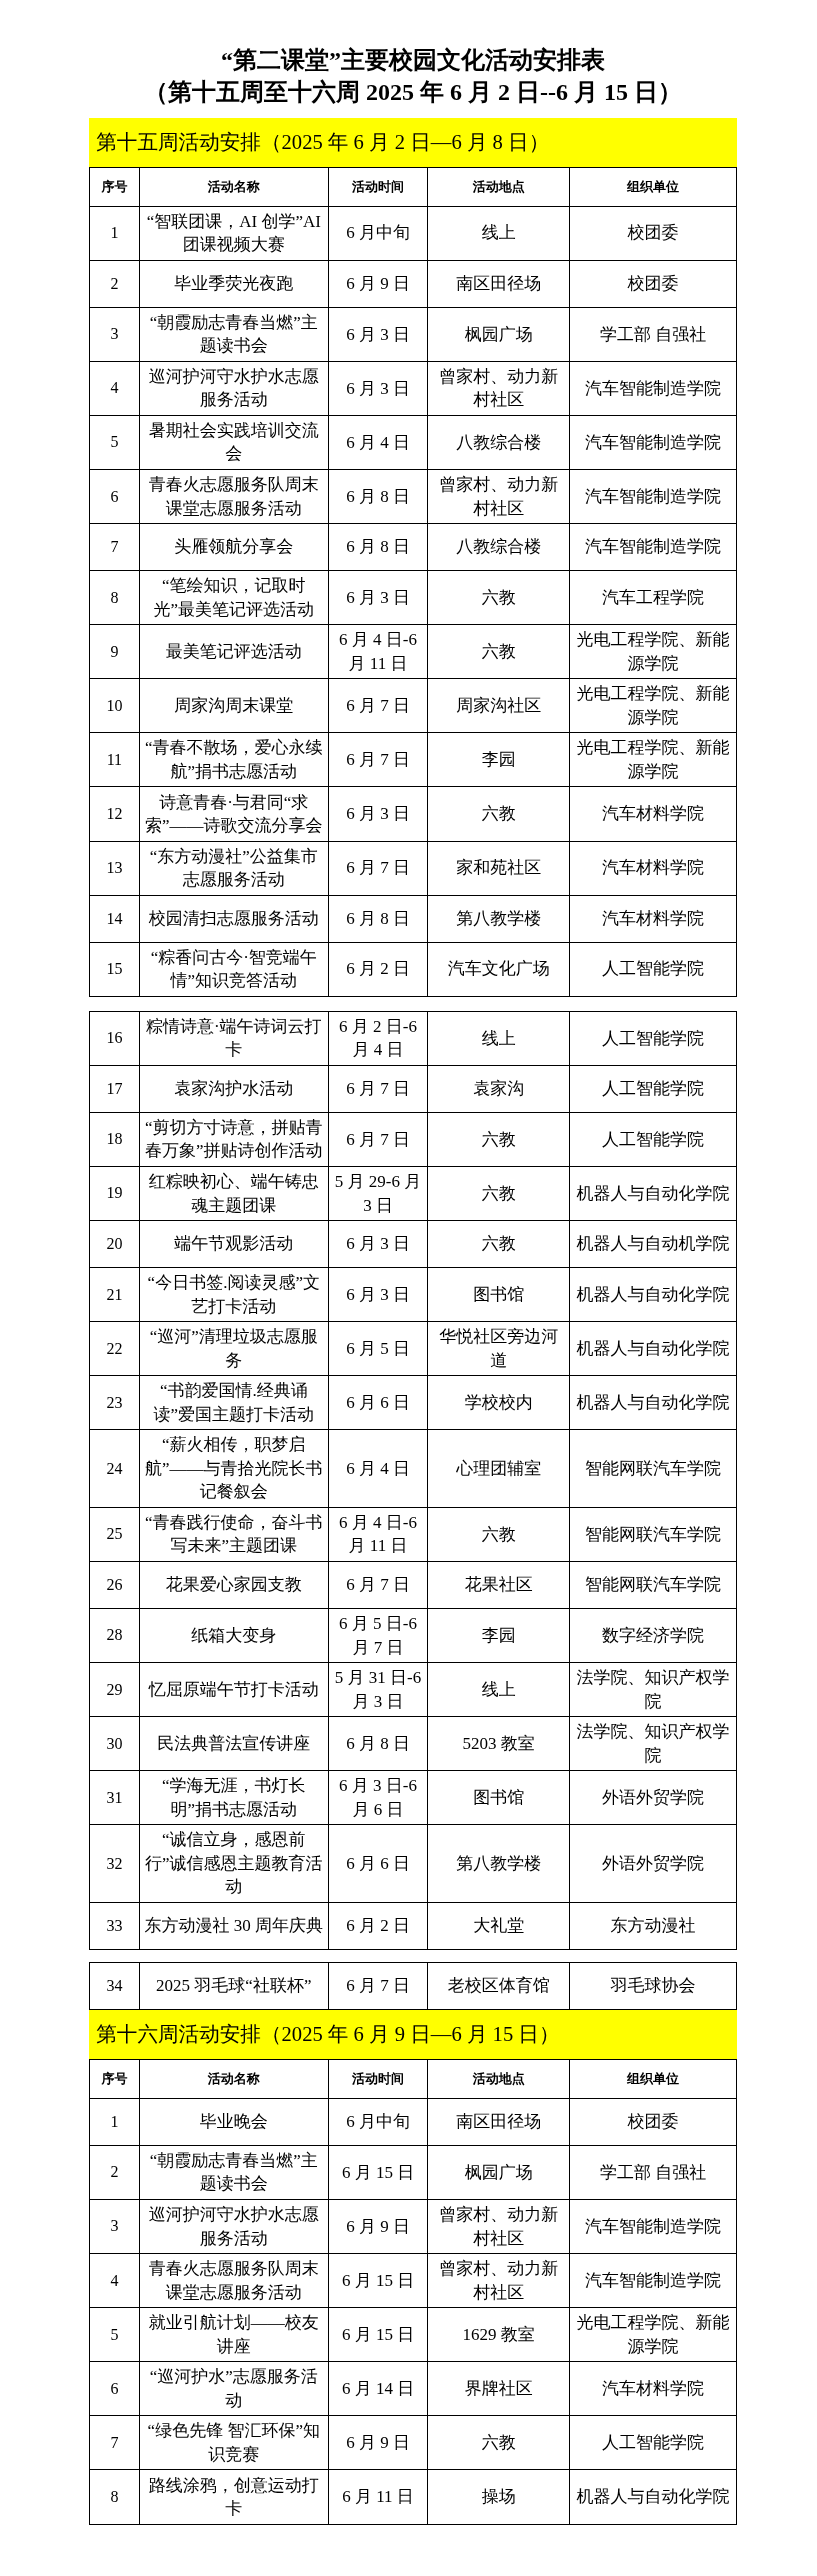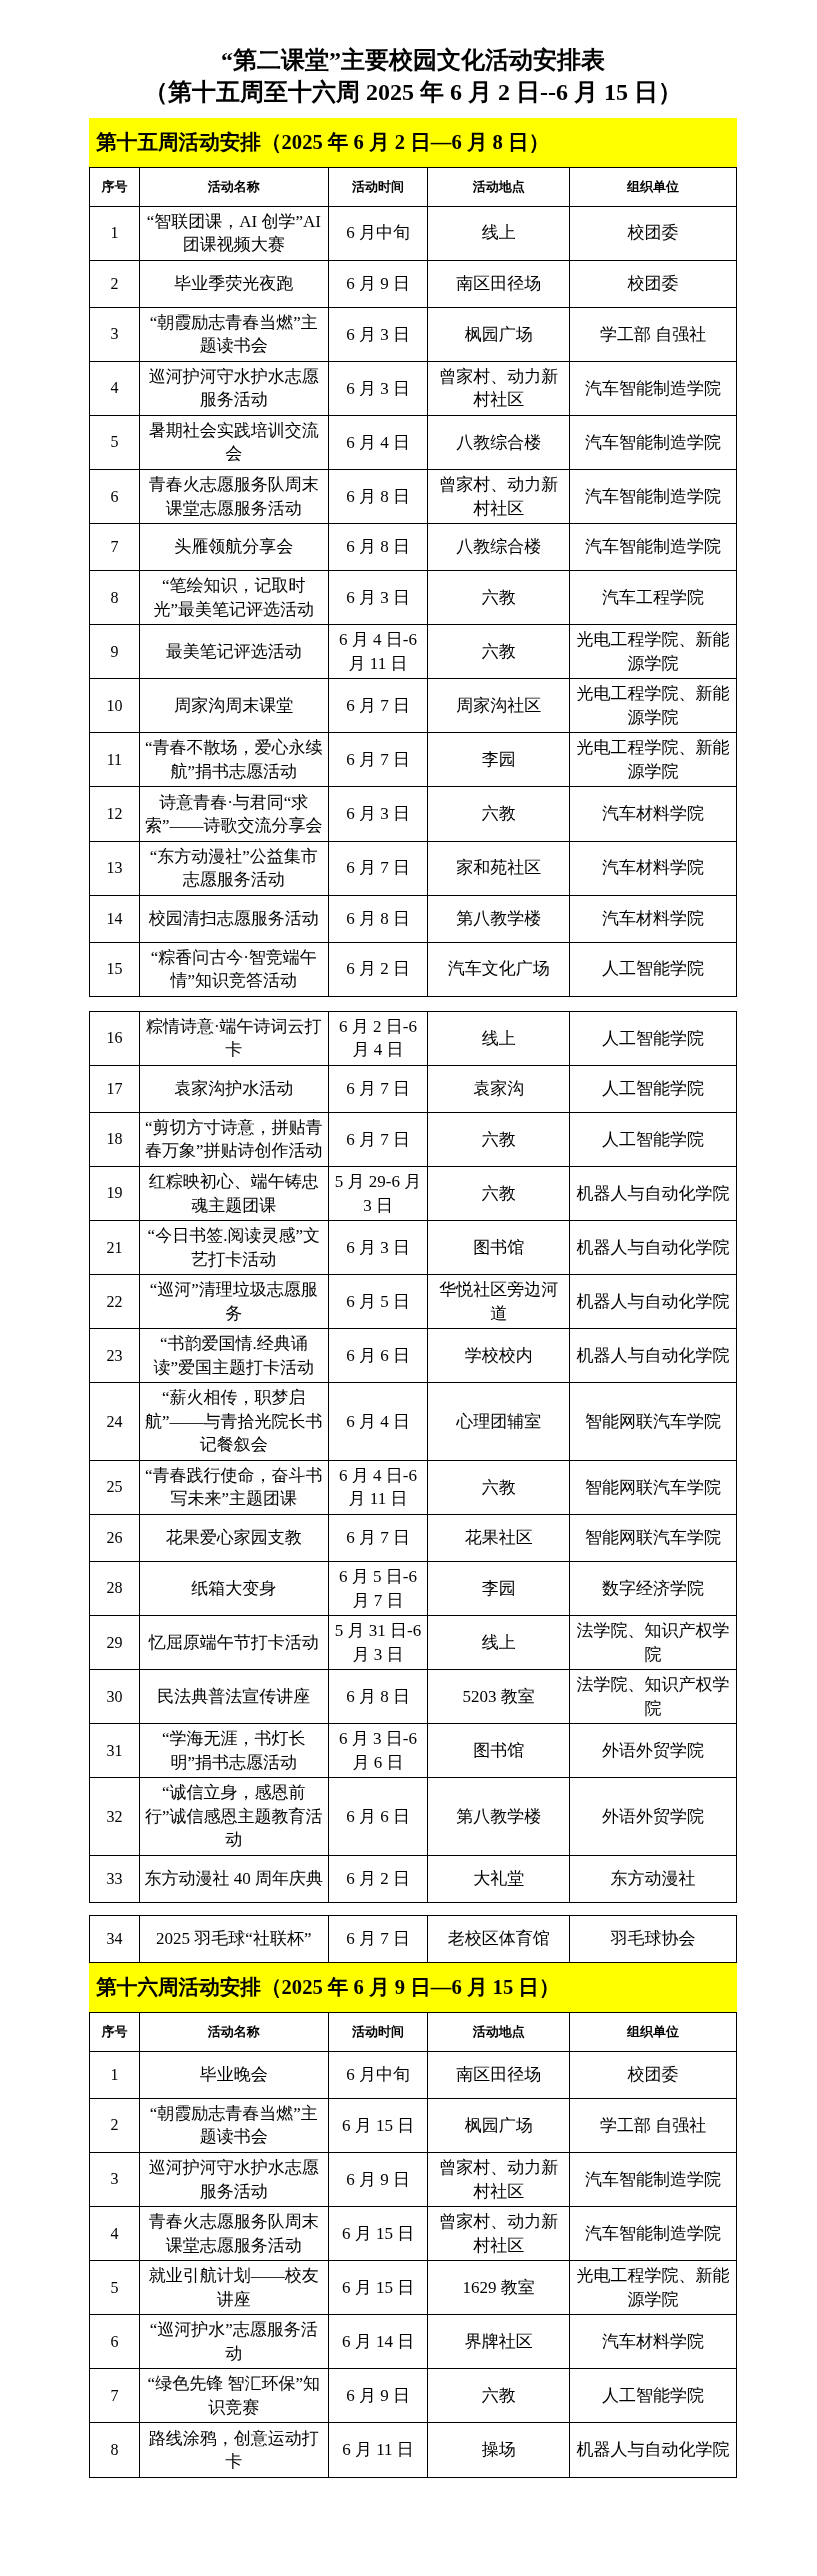--- a/index.html
+++ b/index.html
@@ -24,21 +24,21 @@
     font-size: 24px;
     line-height: 1.32;
     padding-top: 45px;
     margin-bottom: 9.3px;
   }
   .band {
     background: #ffff00;
     min-height: 49px;
     display: flex;
     align-items: center;
-    font-weight: bold;
+    font-weight: normal;
     font-size: 20.6px;
     padding-left: 7.2px;
     box-sizing: border-box;
   }
   table {
     border-collapse: collapse;
     width: 100%;
     table-layout: fixed;
     border: 1.5px solid #000;
   }
@@ -241,20 +241,27 @@
             <td class="c-org">人工智能学院</td>
           </tr>
           <tr>
             <td class="c-no">19</td>
             <td class="c-name">红粽映初心、端午铸忠魂主题团课</td>
             <td class="c-time">5 月 29-6 月 3 日</td>
             <td class="c-place">六教</td>
             <td class="c-org">机器人与自动化学院</td>
           </tr>
           <tr>
+            <td class="c-no">20</td>
+            <td class="c-name">端午节观影活动</td>
+            <td class="c-time">6 月 3 日</td>
+            <td class="c-place">六教</td>
+            <td class="c-org">机器人与自动机学院</td>
+          </tr>
+          <tr>
             <td class="c-no">21</td>
             <td class="c-name">“今日书签.阅读灵感”文艺打卡活动</td>
             <td class="c-time">6 月 3 日</td>
             <td class="c-place">图书馆</td>
             <td class="c-org">机器人与自动化学院</td>
           </tr>
           <tr>
             <td class="c-no">22</td>
             <td class="c-name">“巡河”清理垃圾志愿服务</td>
             <td class="c-time">6 月 5 日</td>
@@ -319,21 +326,21 @@
           </tr>
           <tr>
             <td class="c-no">32</td>
             <td class="c-name">“诚信立身，感恩前行”诚信感恩主题教育活动</td>
             <td class="c-time">6 月 6 日</td>
             <td class="c-place">第八教学楼</td>
             <td class="c-org">外语外贸学院</td>
           </tr>
           <tr>
             <td class="c-no">33</td>
-            <td class="c-name">东方动漫社 40 周年庆典</td>
+            <td class="c-name">东方动漫社 30 周年庆典</td>
             <td class="c-time">6 月 2 日</td>
             <td class="c-place">大礼堂</td>
             <td class="c-org">东方动漫社</td>
           </tr>
         </tbody>
     </table>
 
     <div class="gap23"></div>
 
     <table>

